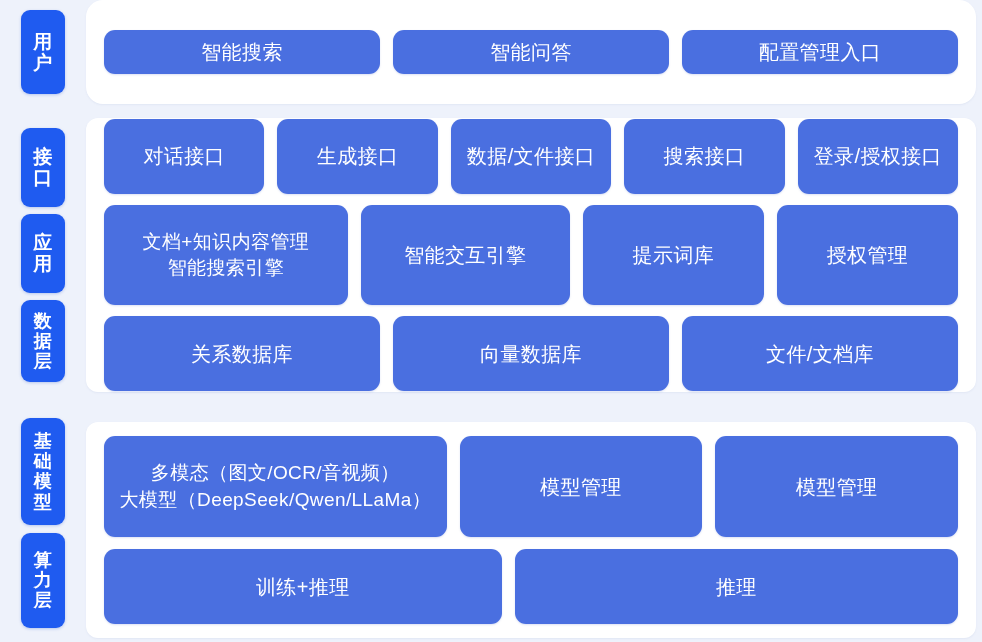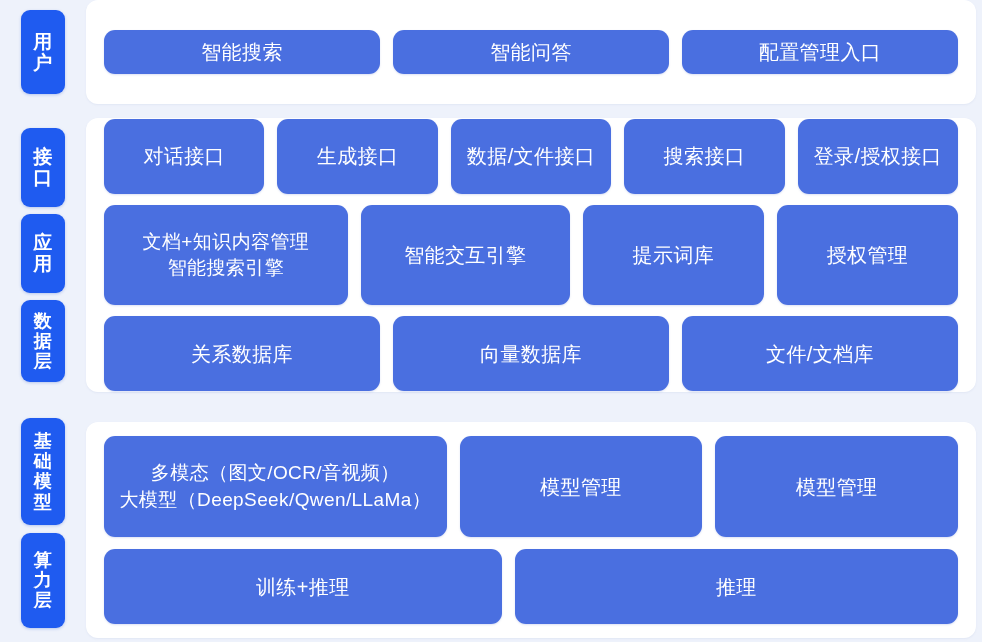--- a/index.html
+++ b/index.html
@@ -89,21 +89,21 @@
     background: #ffffff;
     border-radius: 12px;
     display: flex;
     flex-direction: column;
     justify-content: center;
     gap: 10px;
     padding: 12px 16px;
     box-shadow: 0 1px 2px rgba(120,140,190,0.10);
   }
 
-  .panel-users  { padding: 30px 18px; }
+  .panel-users  { padding: 30px 18px; border-radius: 17px; }
   .panel-middle { padding: 1px 18px; gap: 11px; }
   .panel-base   { padding: 14px 18px; gap: 12px; margin-top: 16px; }
 
   .row {
     display: flex;
     flex-direction: row;
     align-items: stretch;
     gap: 13px;
     flex: 1 1 auto;
   }

